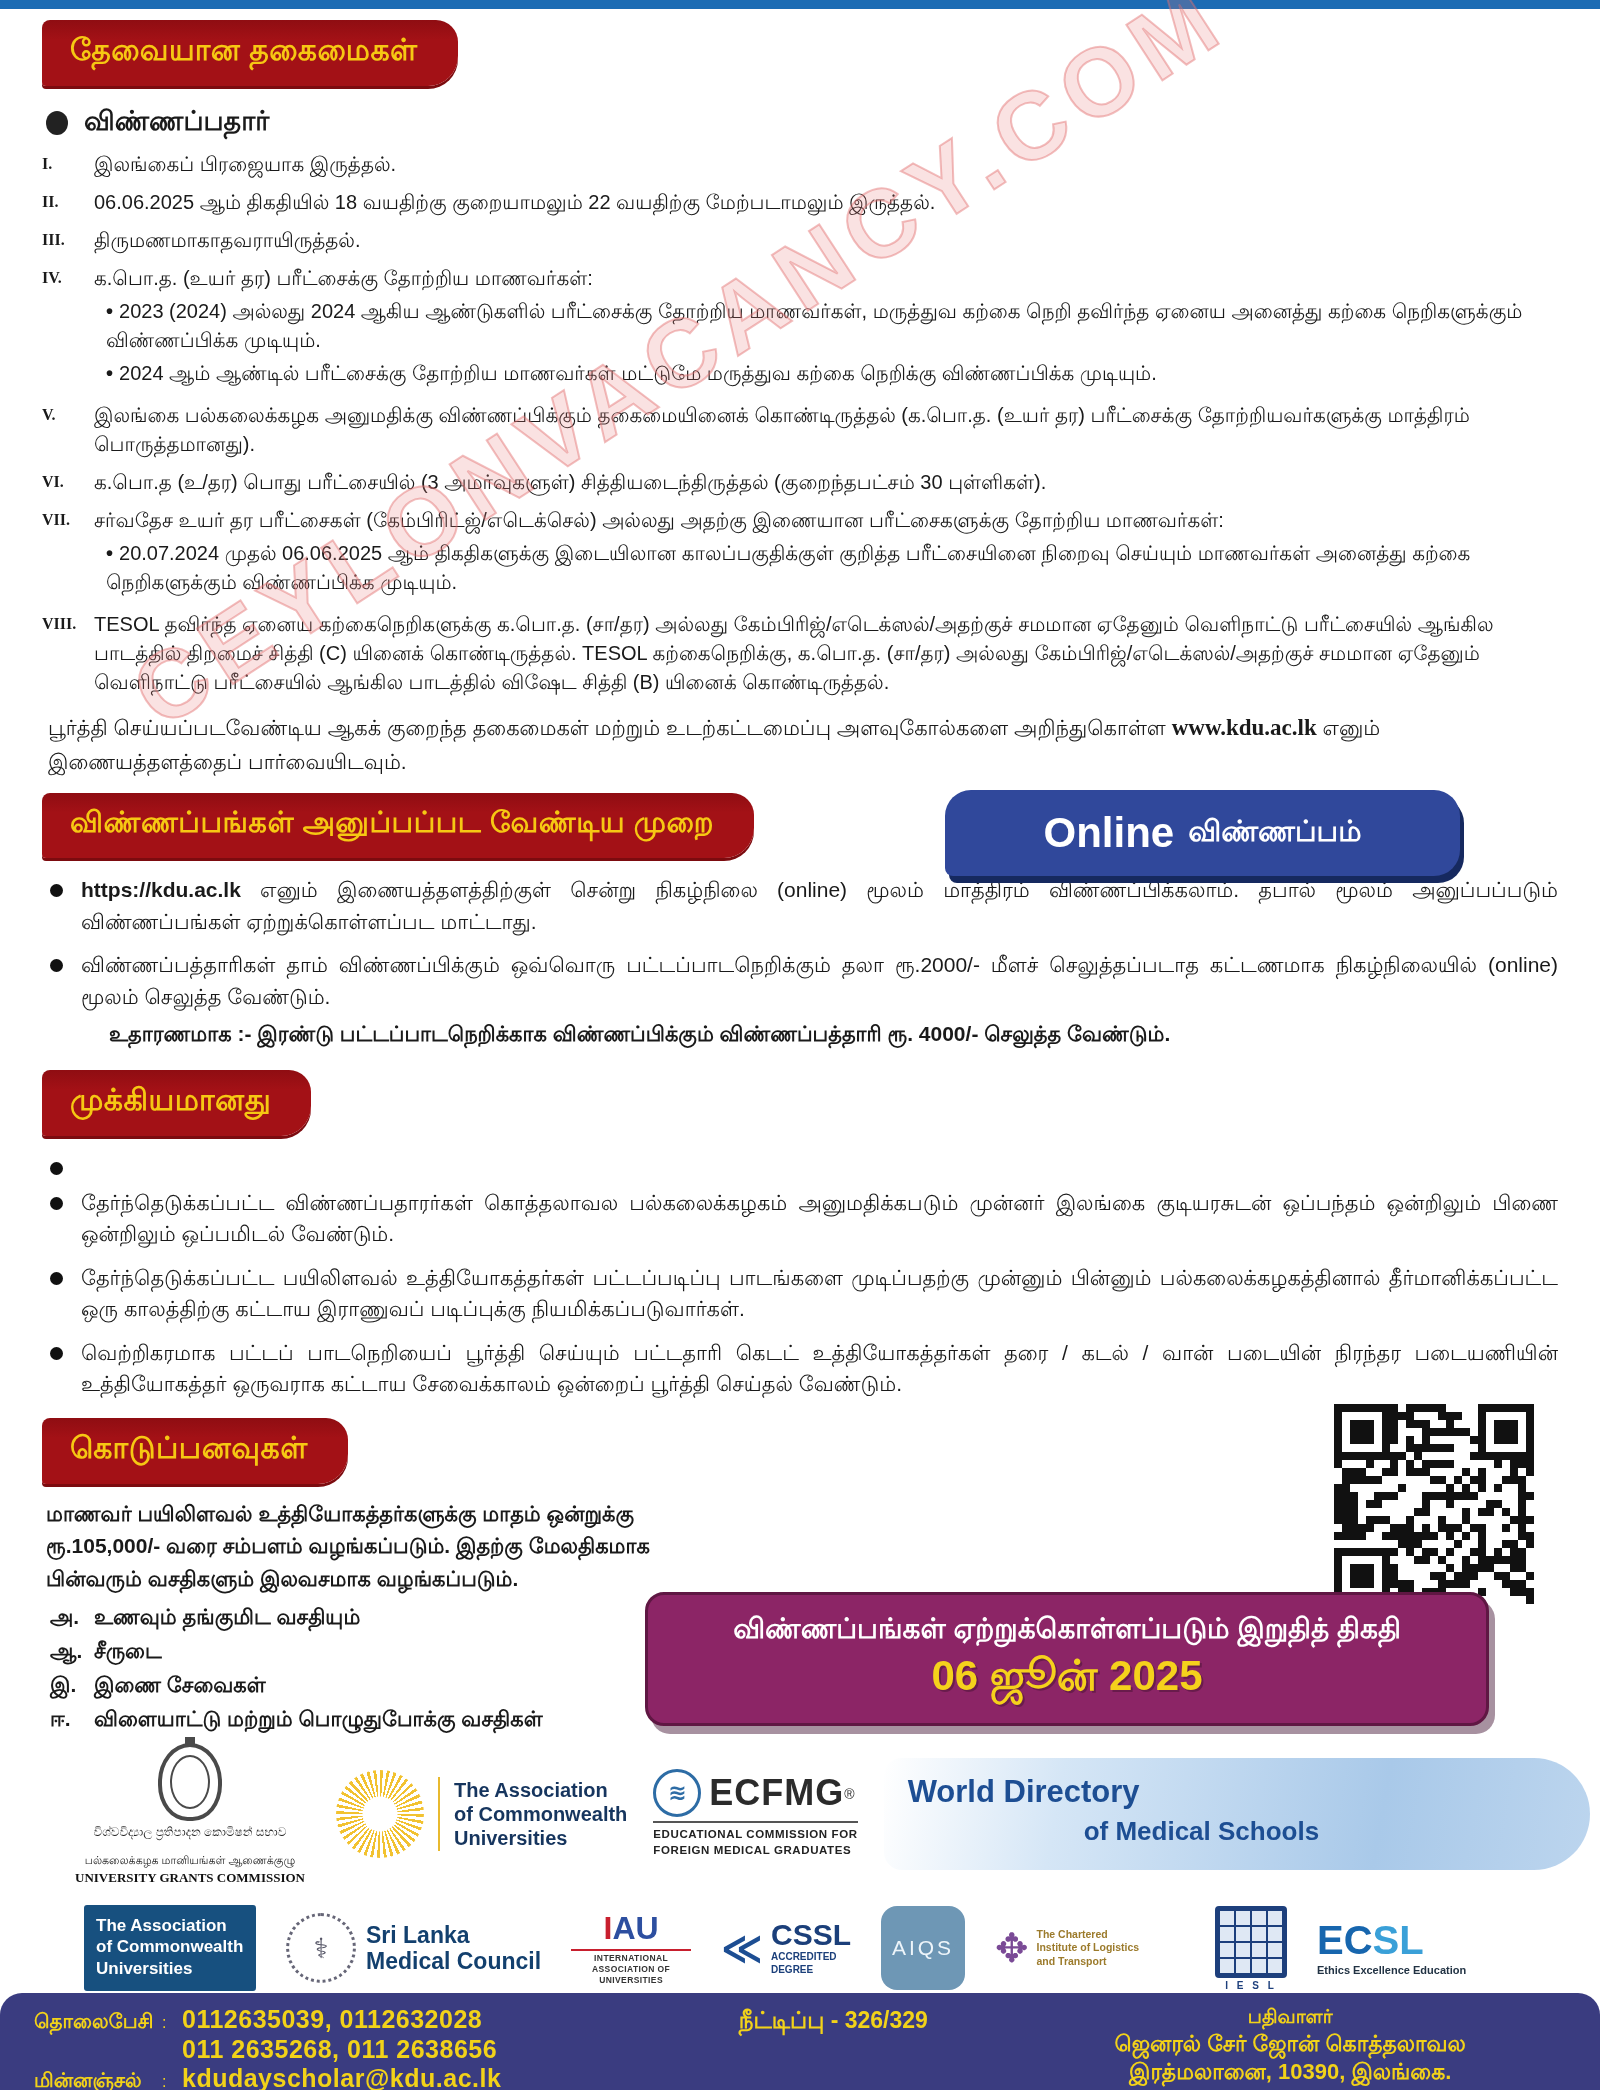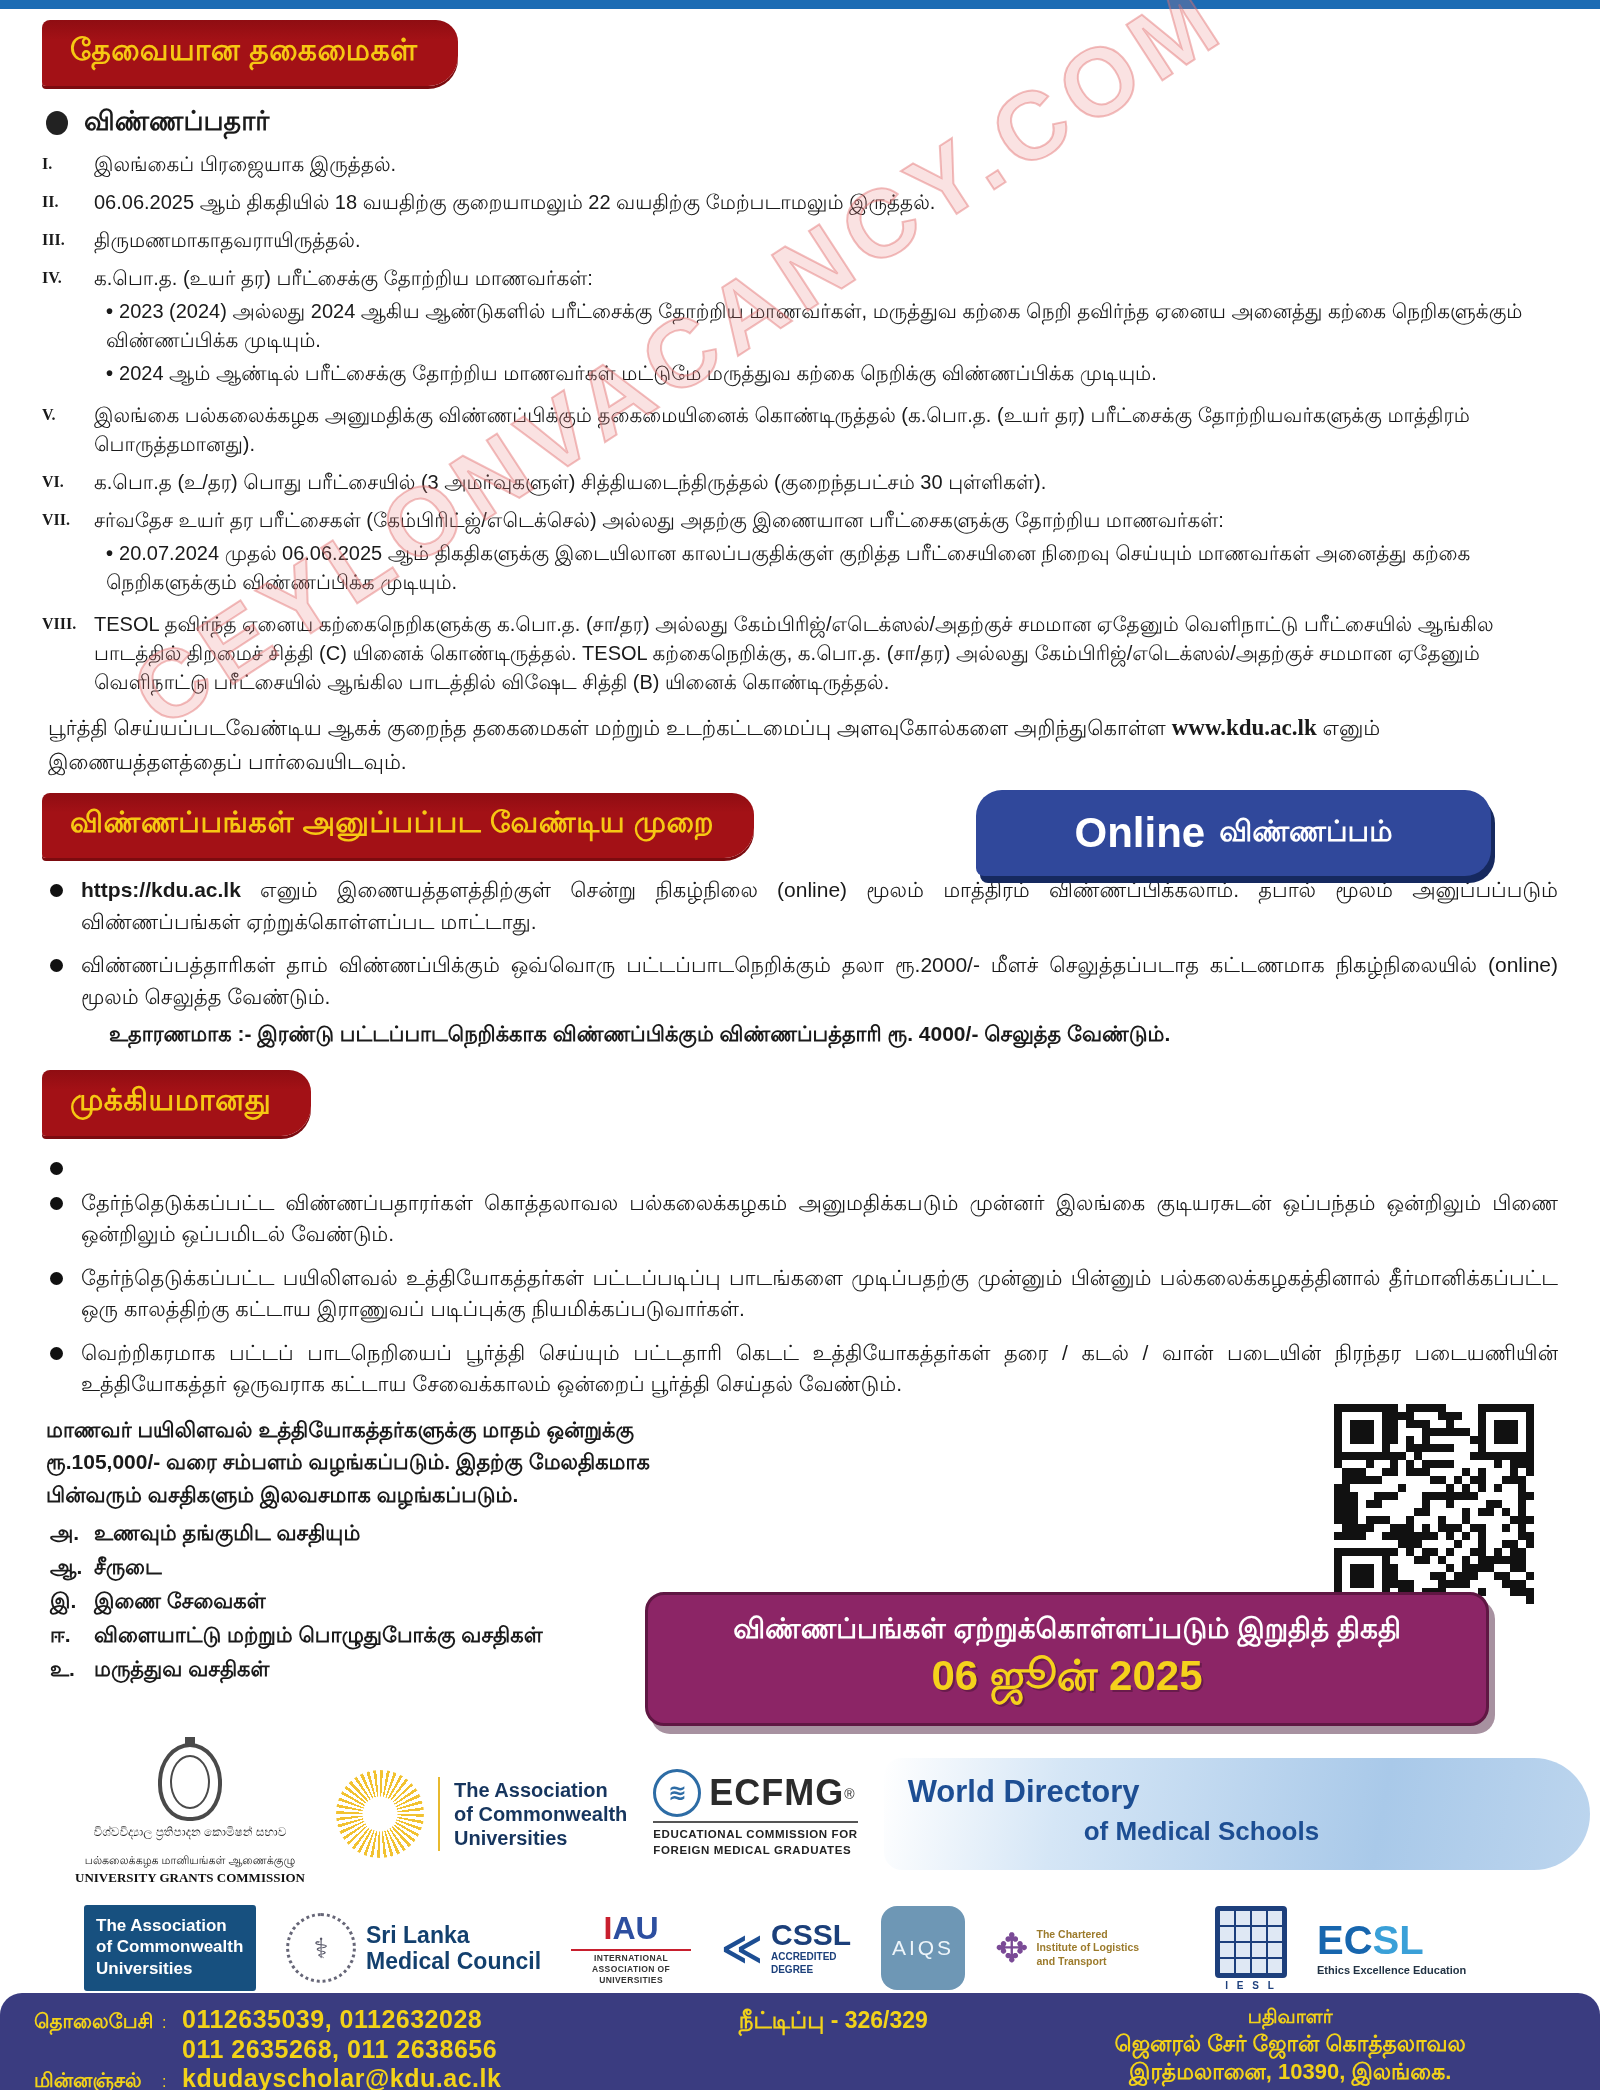--- a/index.html
+++ b/index.html
@@ -18,21 +18,21 @@
   .qual-item{display:flex;margin:0 0 9px 0;}
   .qnum{width:52px;flex:0 0 52px;font-family:"Liberation Serif",serif;font-size:16px;font-weight:600;padding-top:5px;}
   .qbody{flex:1;}
   .qtext{font-size:20px;line-height:1.45;}
   .qsub{font-size:20px;line-height:1.45;margin:4px 0 4px 12px;}
   .sb{font-weight:700;margin-right:6px;}
   .note{font-size:21px;line-height:1.5;margin:14px 0 0 6px;max-width:1500px;}
   .note b{font-family:"Liberation Serif",serif;font-size:23px;}
   .hdr-row{position:relative;margin-top:16px;}
   .sec-header.wide{font-size:29px;}
-  .online-badge{position:absolute;top:790px;left:976px;width:515px;height:86px;background:#30489b;
+  .online-badge{position:absolute;top:790px;left:945px;width:515px;height:86px;background:#30489b;
                 border-radius:26px 26px 26px 8px;box-shadow:4px 7px 0 #16295f;display:flex;align-items:center;
                 justify-content:center;gap:14px;z-index:3;}
   .online-en{color:#fff;font-size:42px;font-weight:800;}
   .online-ta{color:#fff;font-size:29px;font-weight:700;}
   .blist{margin:16px 0 0 8px;}
   .bitem{display:flex;gap:18px;margin-bottom:12px;}
   .bdot{width:13px;height:13px;border-radius:50%;background:#111;margin-top:10px;flex:0 0 13px;}
   .btext{font-size:21px;line-height:1.5;text-align:justify;}
   .bexample{font-size:21px;line-height:1.5;margin:6px 0 0 28px;font-weight:600;}
   .pay-intro{font-size:21px;line-height:1.55;font-weight:600;max-width:640px;margin:14px 0 10px 4px;}
@@ -271,20 +271,25 @@
           <div class="btext">தேர்ந்தெடுக்கப்பட்ட பயிலிளவல் உத்தியோகத்தர்கள் பட்டப்படிப்பு பாடங்களை முடிப்பதற்கு முன்னும் பின்னும் பல்கலைக்கழகத்தினால் தீர்மானிக்கப்பட்ட ஒரு காலத்திற்கு கட்டாய இராணுவப் படிப்புக்கு நியமிக்கப்படுவார்கள்.</div>
         </div>
 
         <div class="bitem">
           <span class="bdot"></span>
           <div class="btext">வெற்றிகரமாக பட்டப் பாடநெறியைப் பூர்த்தி செய்யும் பட்டதாரி கெடட் உத்தியோகத்தர்கள் தரை / கடல் / வான் படையின் நிரந்தர படையணியின் உத்தியோகத்தர் ஒருவராக கட்டாய சேவைக்காலம் ஒன்றைப் பூர்த்தி செய்தல் வேண்டும்.</div>
         </div>
       </div>
 
     
+    <div class="hdr-row" style="margin-top:18px;">
+      <div class="sec-header">
+        <span>கொடுப்பனவுகள்</span>
+      </div>
+    </div>
 
     <p class="pay-intro">மாணவர் பயிலிளவல் உத்தியோகத்தர்களுக்கு மாதம் ஒன்றுக்கு ரூ.105,000/- வரை சம்பளம் வழங்கப்படும். இதற்கு மேலதிகமாக பின்வரும் வசதிகளும் இலவசமாக வழங்கப்படும்.</p>
 
     <div>
 
         <div class="pay-item">
           <span class="pnum">அ.</span>
           <span>உணவும் தங்குமிட வசதியும்</span>
         </div>
 

